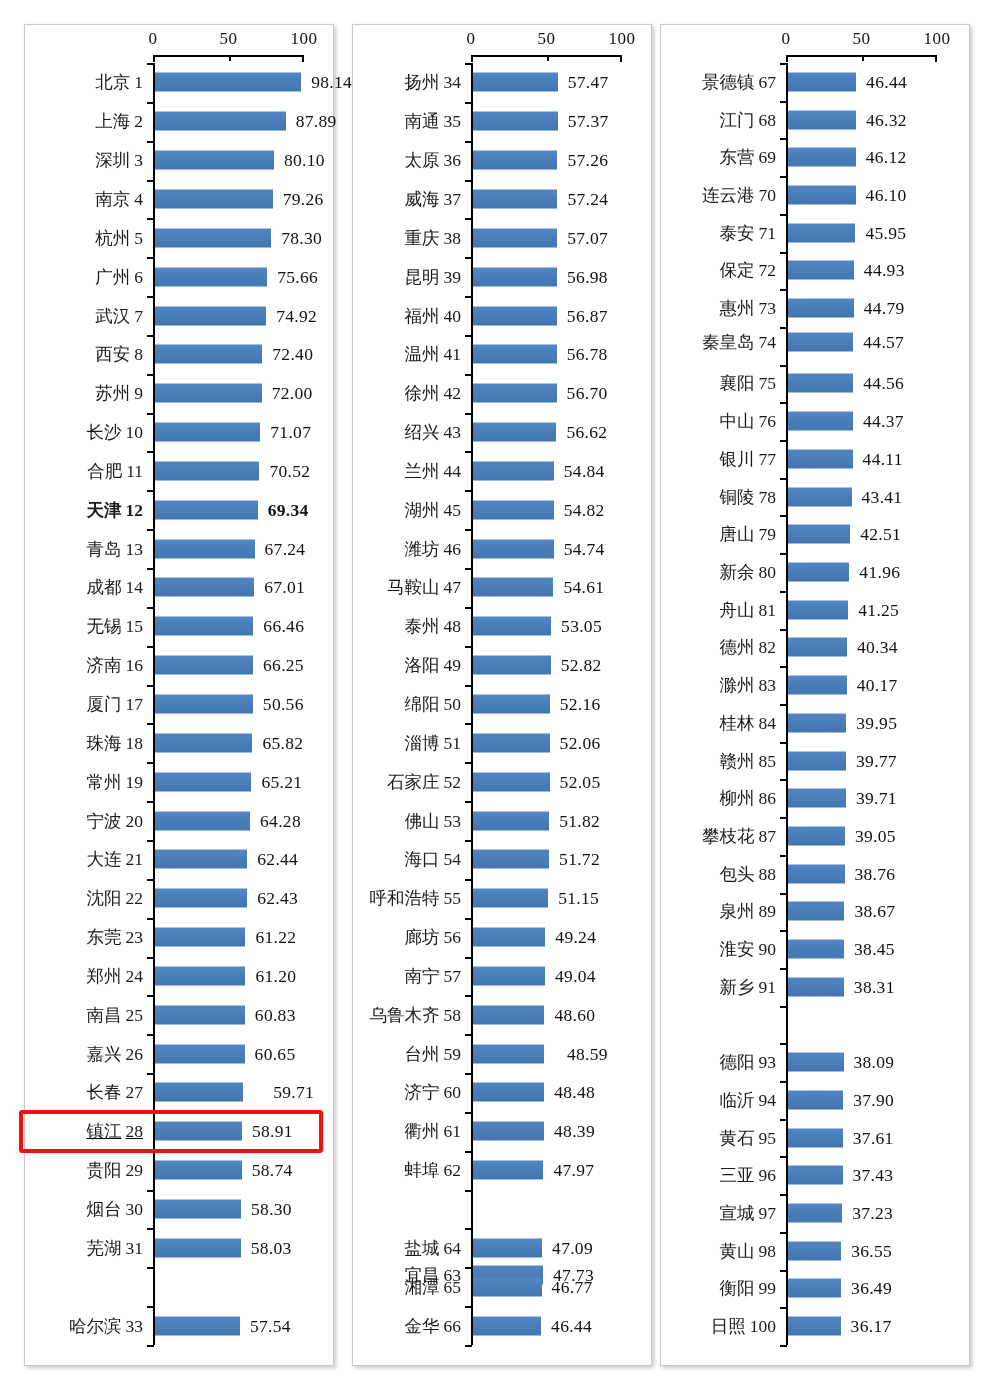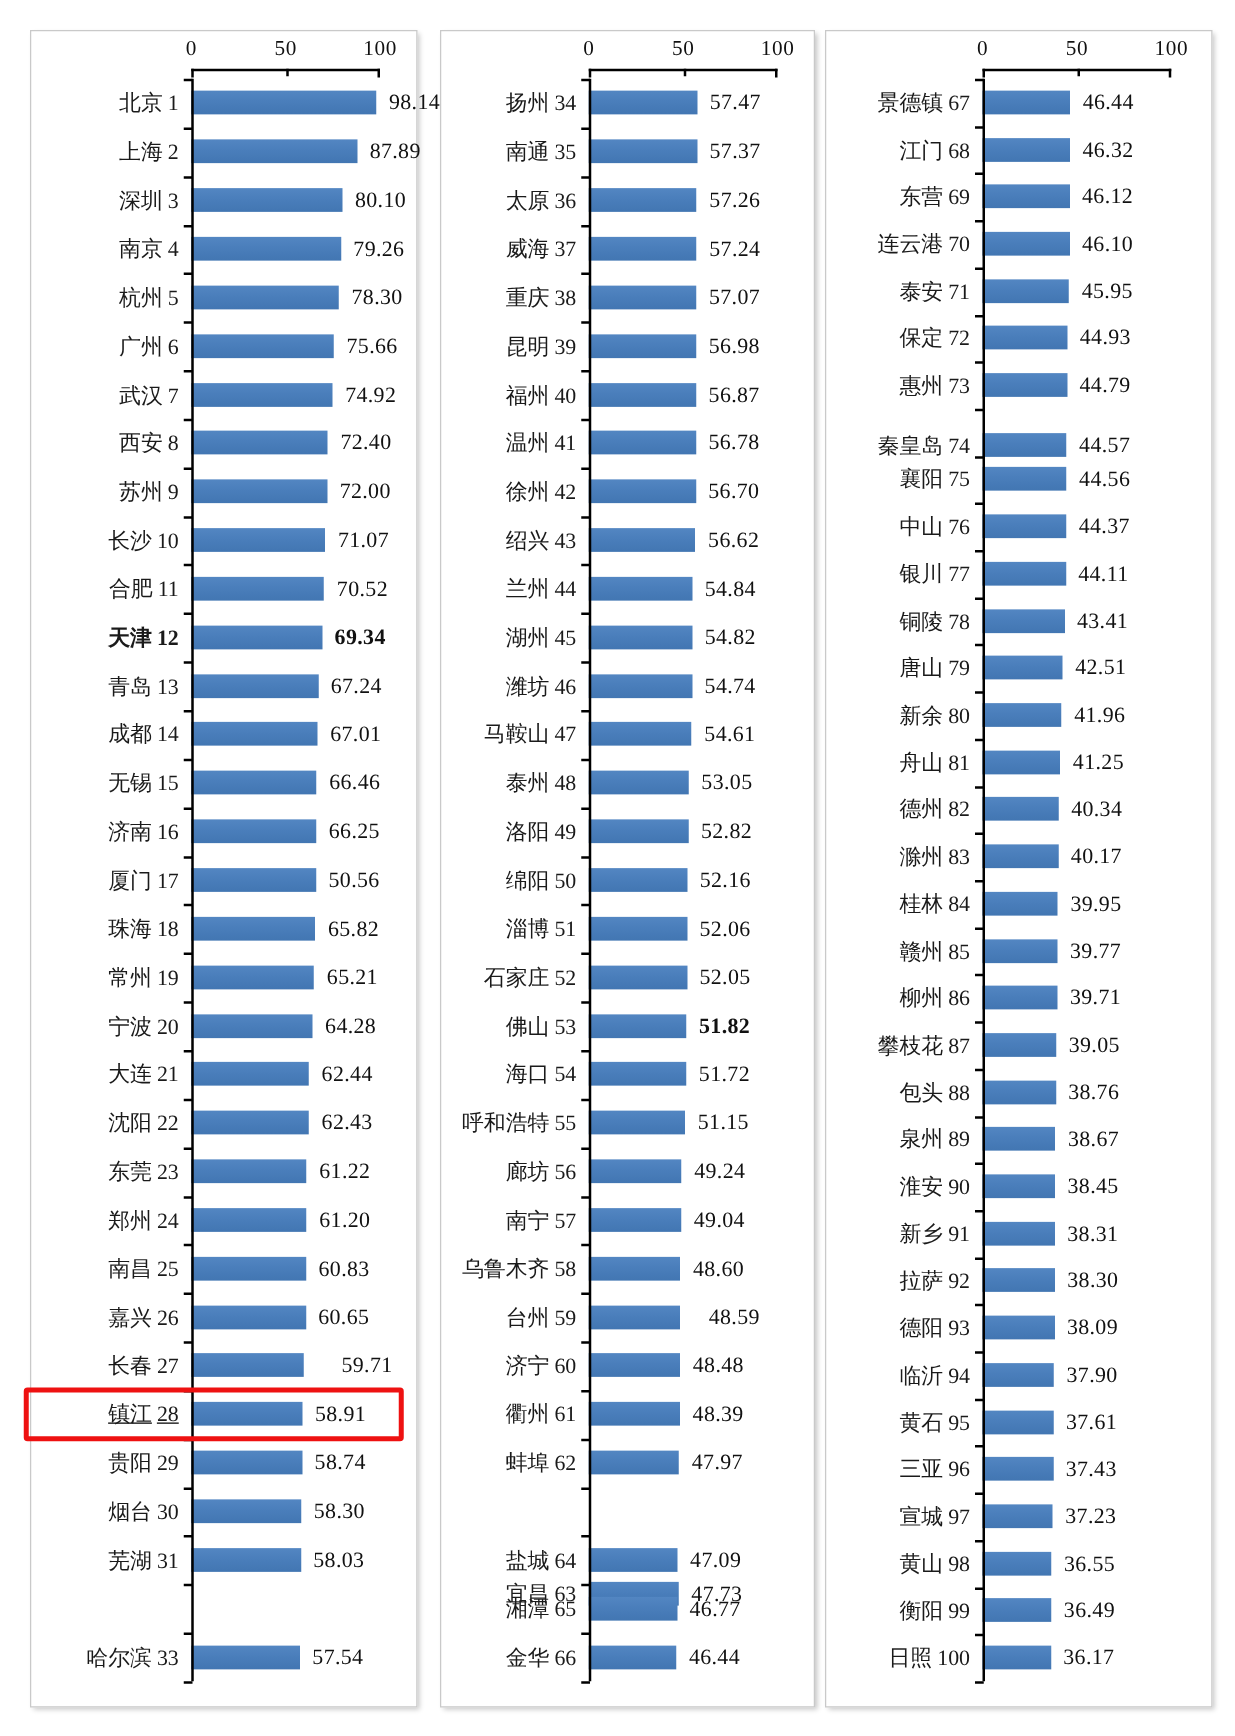--- a/index.html
+++ b/index.html
@@ -601,21 +601,21 @@
             <div class="row-label" style="width: 116px;"><span>石家庄</span><span class="rank">52</span></div>
             <div class="bar-area">
               <div class="bar" style="left: 2px; width: 78.5955px;"></div>
               <div class="bar-value" style="left: 90.5955px;">52.05</div>
             </div>
           </div>
           <div class="row" style="position: absolute; left: 0px; right: 0px; top: 738.121px; height: 38.8485px;">
             <div class="row-label" style="width: 116px;"><span>佛山</span><span class="rank">53</span></div>
             <div class="bar-area">
               <div class="bar" style="left: 2px; width: 78.2482px;"></div>
-              <div class="bar-value" style="left: 90.2482px; font-weight: bold;">51.82</div>
+              <div class="bar-value" style="left: 90.2482px;">51.82</div>
             </div>
           </div>
           <div class="row" style="position: absolute; left: 0px; right: 0px; top: 776.97px; height: 38.8485px;">
             <div class="row-label" style="width: 116px;"><span>海口</span><span class="rank">54</span></div>
             <div class="bar-area">
               <div class="bar" style="left: 2px; width: 78.0972px;"></div>
               <div class="bar-value" style="left: 90.0972px;">51.72</div>
             </div>
           </div>
           <div class="row" style="position: absolute; left: 0px; right: 0px; top: 815.818px; height: 38.8485px;">
@@ -795,21 +795,21 @@
               <div class="bar-value" style="left: 79.8443px;">44.93</div>
             </div>
           </div>
           <div class="row" style="position: absolute; left: 0px; right: 0px; top: 226.235px; height: 37.7059px;">
             <div class="row-label" style="width: 123px;"><span>惠州</span><span class="rank">73</span></div>
             <div class="bar-area">
               <div class="bar" style="left: 2px; width: 67.6329px;"></div>
               <div class="bar-value" style="left: 79.6329px;">44.79</div>
             </div>
           </div>
-          <div class="row" style="position: absolute; left: 0px; right: 0px; top: 274px; height: 37.7059px;">
+          <div class="row" style="position: absolute; left: 0px; right: 0px; top: 260px; height: 37.7059px;">
             <div class="row-label" style="width: 123px;"><span>秦皇岛</span><span class="rank">74</span></div>
             <div class="bar-area">
               <div class="bar" style="left: 2px; width: 67.3007px;"></div>
               <div class="bar-value" style="left: 79.3007px;">44.57</div>
             </div>
           </div>
           <div class="row" style="position: absolute; left: 0px; right: 0px; top: 301.647px; height: 37.7059px;">
             <div class="row-label" style="width: 123px;"><span>襄阳</span><span class="rank">75</span></div>
             <div class="bar-area">
               <div class="bar" style="left: 2px; width: 67.2856px;"></div>
@@ -919,27 +919,20 @@
             <div class="bar-area">
               <div class="bar" style="left: 2px; width: 58.0595px;"></div>
               <div class="bar-value" style="left: 70.0595px;">38.45</div>
             </div>
           </div>
           <div class="row" style="position: absolute; left: 0px; right: 0px; top: 904.941px; height: 37.7059px;">
             <div class="row-label" style="width: 123px;"><span>新乡</span><span class="rank">91</span></div>
             <div class="bar-area">
               <div class="bar" style="left: 2px; width: 57.8481px;"></div>
               <div class="bar-value" style="left: 69.8481px;">38.31</div>
-            </div>
-          </div>
-          <div class="row" style="position: absolute; left: 0px; right: 0px; top: 942.647px; height: 37.7059px;">
-            <div class="row-label" style="width: 123px;"><span>拉萨</span><span class="rank">92</span></div>
-            <div class="bar-area">
-              <div class="bar" style="left: 2px; width: 57.833px;"></div>
-              <div class="bar-value" style="left: 69.833px;">38.30</div>
             </div>
           </div>
           <div class="row" style="position: absolute; left: 0px; right: 0px; top: 980.353px; height: 37.7059px;">
             <div class="row-label" style="width: 123px;"><span>德阳</span><span class="rank">93</span></div>
             <div class="bar-area">
               <div class="bar" style="left: 2px; width: 57.5159px;"></div>
               <div class="bar-value" style="left: 69.5159px;">38.09</div>
             </div>
           </div>
           <div class="row" style="position: absolute; left: 0px; right: 0px; top: 1018.06px; height: 37.7059px;">

